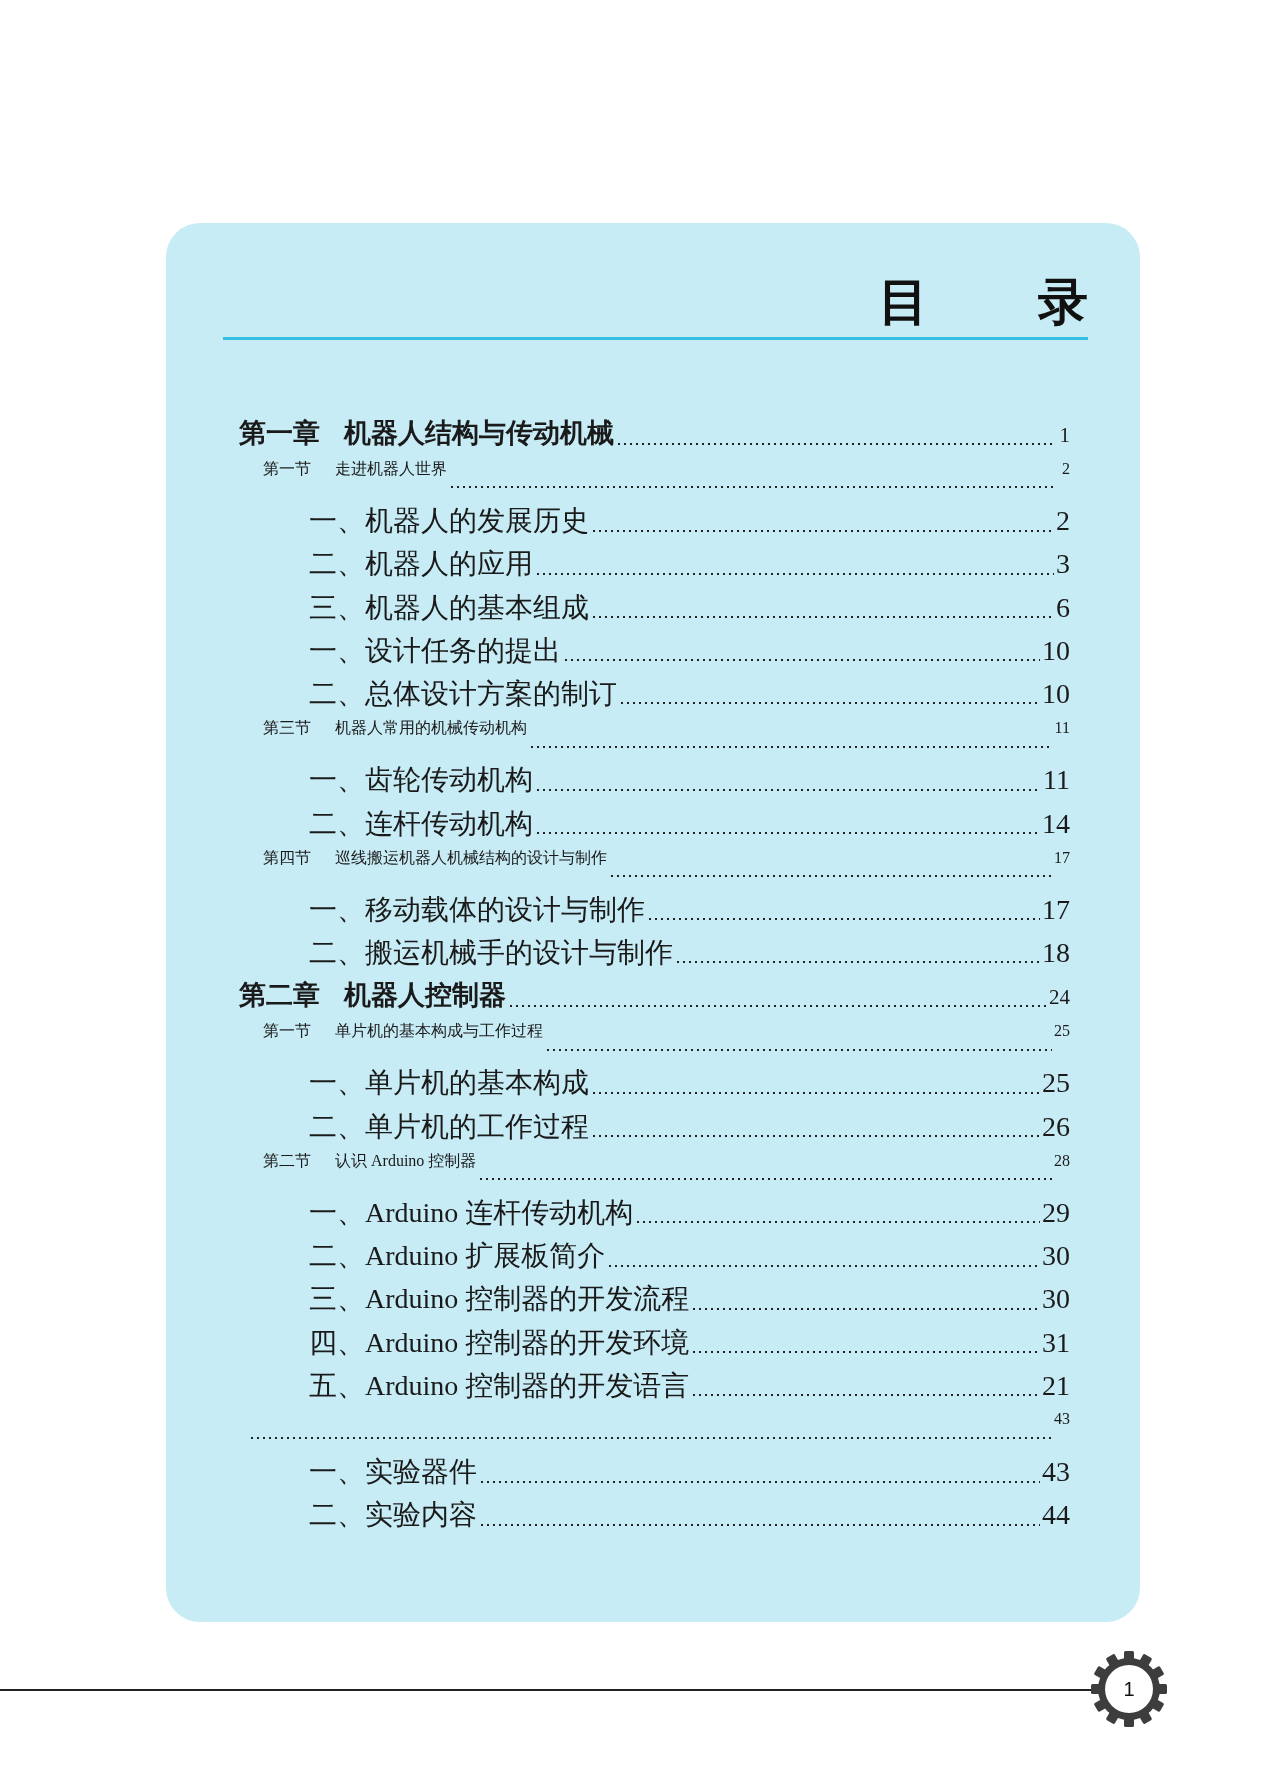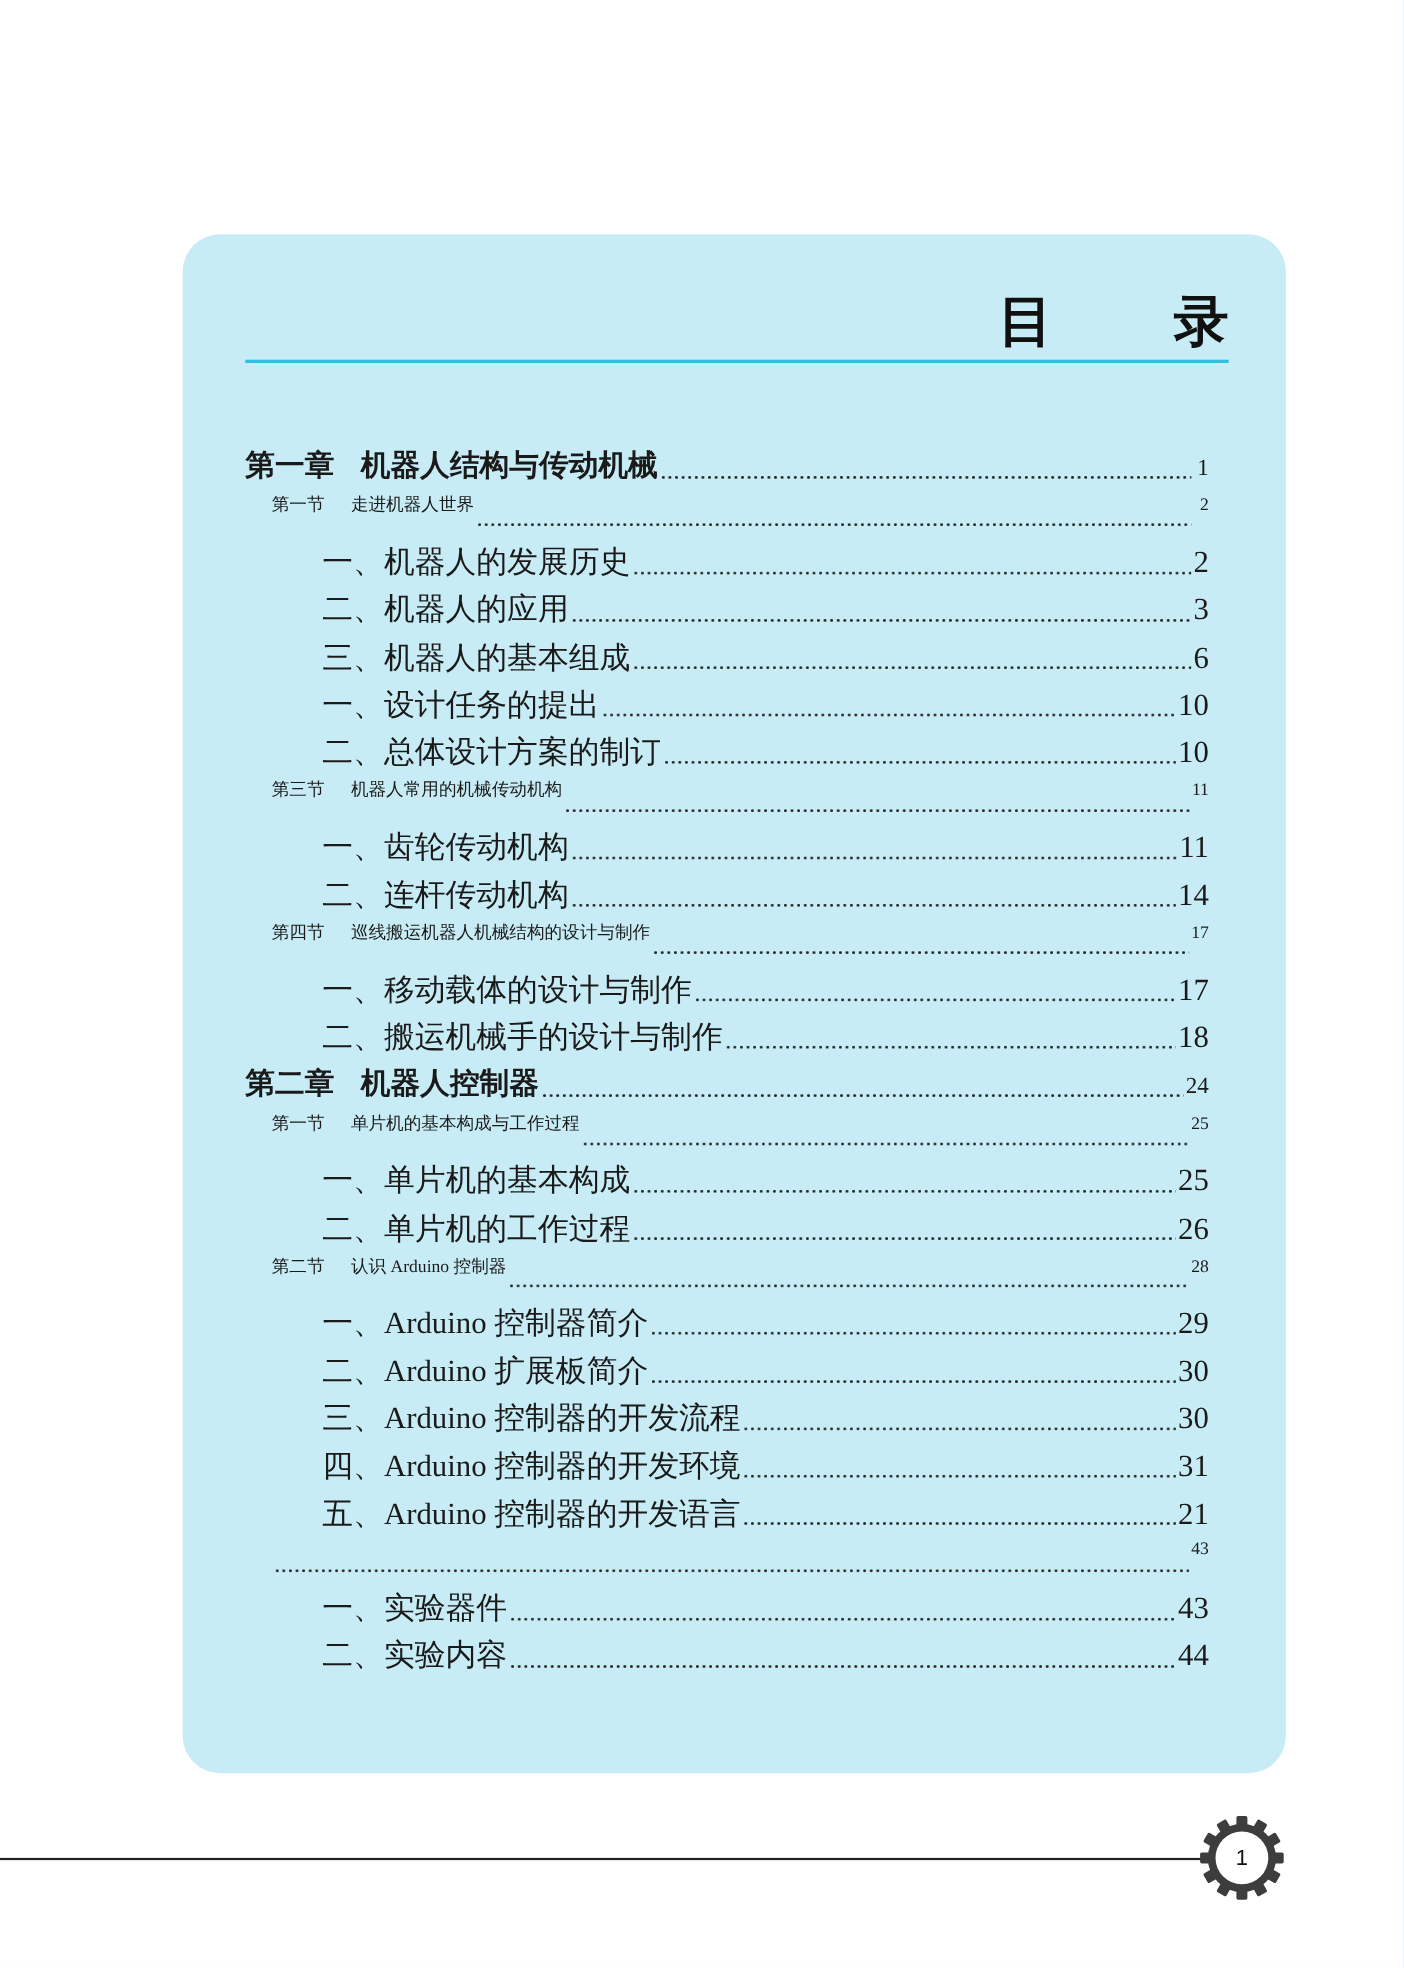--- a/index.html
+++ b/index.html
@@ -1,35 +1,35 @@
 <!DOCTYPE html>
 <html><head>
 <meta charset="utf-8">
 <style>
   html, body { margin:0; padding:0; }
   body {
     width:1276px; height:1789px; background:#ffffff; position:relative; overflow:hidden;
     font-family: "Liberation Serif", "DejaVu Serif", serif; color:#1a1a1a;
   }
   .toc-panel {
-    position:absolute; left:166px; top:213px; width:974px; height:1399px;
-    background:#c7ecf5; border-radius:34px;padding-left:29px;
+    position:absolute; left:166px; top:223px; width:974px; height:1399px;
+    background:#c7ecf5; border-radius:34px;
   }
   .toc-title {
     position:absolute; right:52px; top:46px; font-family:"DejaVu Sans", sans-serif;
     font-weight:bold; font-size:50px; letter-spacing:46px; margin-right:-46px; color:#111;
   }
   .title-rule {
     position:absolute; left:57px; right:52px; top:114px; height:3px; background:#33bfe0;
   }
   .toc-list { position:absolute; left:57px; right:70px; top:192px; }
   .toc-row {
     display:flex; align-items:baseline; height:43.2px; white-space:nowrap;
   }
-  .toc-row .label { flex:0 0 auto; }
+  .toc-row .label { flex:0 0 auto;margin-left:16px; }
   .toc-row .dots {
     flex:1 1 auto; overflow:hidden; margin:0 2px;
     background-image: radial-gradient(circle, #222 1.1px, transparent 1.3px);
     background-size:6px 4px; background-repeat:repeat-x; background-position:left 72%;
     height:14px; align-self:flex-end; margin-bottom:10px;
   }
   .toc-row .page { flex:0 0 auto; min-width:14px; text-align:right; }
   .lvl-chapter { font-family:"DejaVu Sans", sans-serif; font-weight:bold; font-size:27px; height:44px; }
   .lvl-chapter .page { font-family:"Liberation Serif", serif; font-weight:normal; font-size:21px; }
   .lvl-section { font-size:16px; padding-left:24px; }
@@ -134,21 +134,21 @@
         <span class="label"><span>二、单片机的工作过程</span></span>
         <span class="dots"></span>
         <span class="page">26</span>
       </div>
       <div class="toc-row lvl-section">
         <span class="label"><span class="sec-num">第二节</span><span>认识 Arduino 控制器</span></span>
         <span class="dots"></span>
         <span class="page">28</span>
       </div>
       <div class="toc-row lvl-item">
-        <span class="label"><span>一、Arduino 控制器简介</span></span>
+        <span class="label"><span>一、Arduino 连杆传动机构</span></span>
         <span class="dots"></span>
         <span class="page">29</span>
       </div>
       <div class="toc-row lvl-item">
         <span class="label"><span>二、Arduino 扩展板简介</span></span>
         <span class="dots"></span>
         <span class="page">30</span>
       </div>
       <div class="toc-row lvl-item">
         <span class="label"><span>三、Arduino 控制器的开发流程</span></span>

